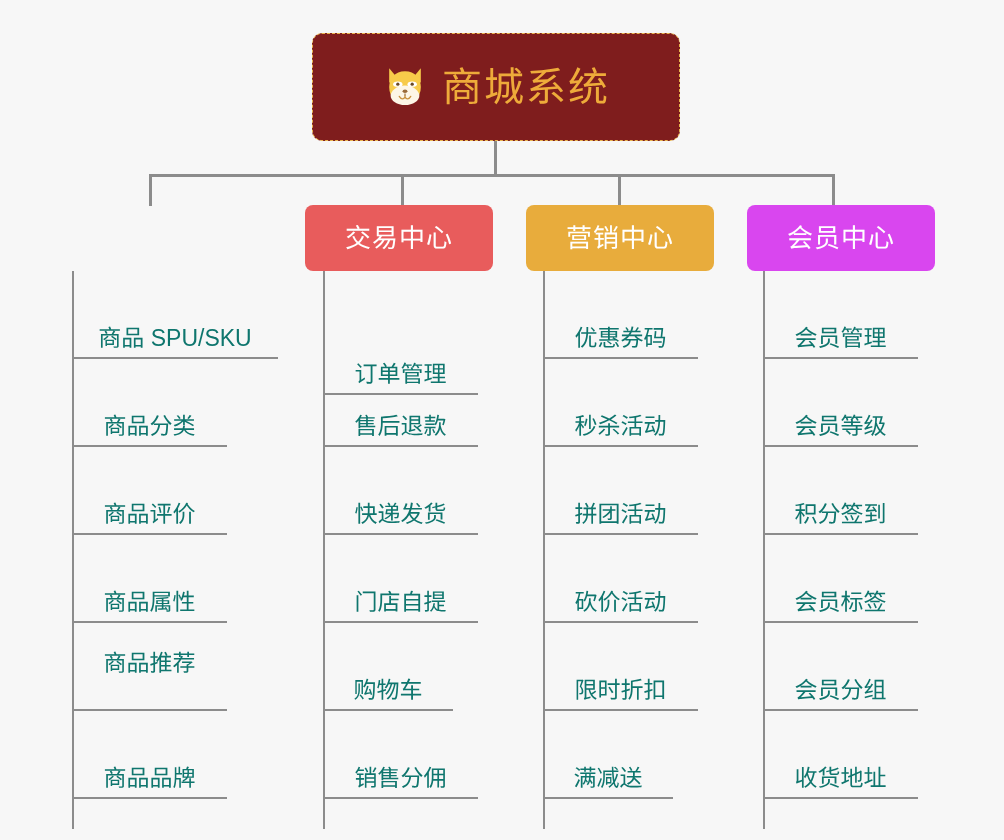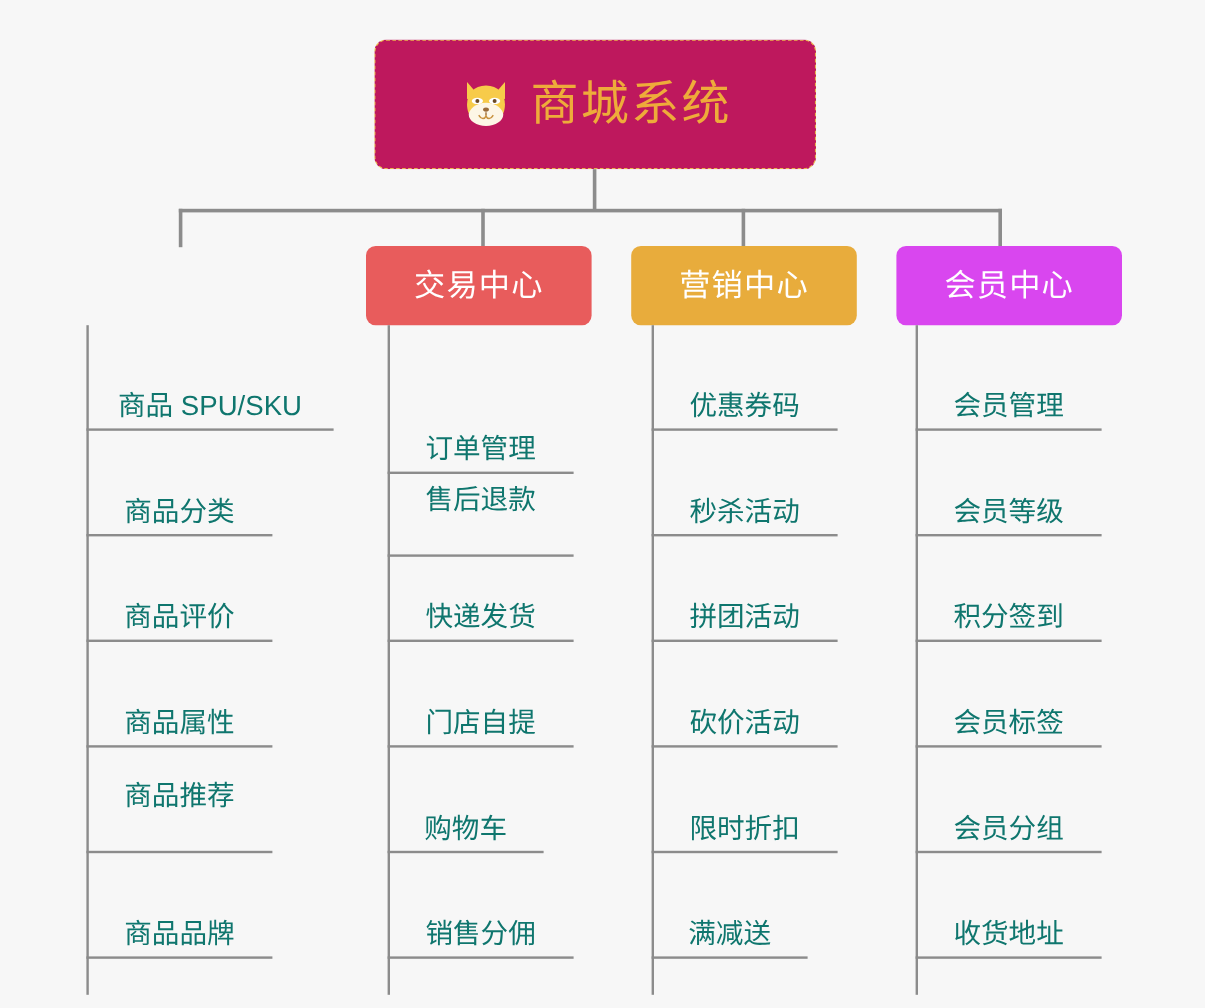--- a/index.html
+++ b/index.html
@@ -108,21 +108,21 @@
     line-height: 1.15;
     color: #0f766e;
     white-space: nowrap;
   }
 </style>
 </head>
 <body style="background: rgb(247, 247, 247);">
 
 <div id="mindmap">
 
-  <div class="root-node" style="background: #be185d; border-color: rgb(233, 180, 76);">
+  <div class="root-node" style="background: #7f1d1d; border-color: rgb(233, 180, 76);">
     <svg class="root-emoji" viewBox="0 0 64 64" aria-hidden="true">
       <path d="M10 6 L10 26 L22 20 Z" fill="#f7cb4a"></path>
       <path d="M54 6 L54 26 L42 20 Z" fill="#f7cb4a"></path>
       <path d="M32 10 C46 10 54 20 54 32 C54 46 44 56 32 56 C20 56 10 46 10 32 C10 20 18 10 32 10 Z" fill="#f7cb4a"></path>
       <path d="M32 30 C44 30 52 38 52 44 C52 51 43 57 32 57 C21 57 12 51 12 44 C12 38 20 30 32 30 Z" fill="#fdf6e6"></path>
       <ellipse cx="22" cy="28" rx="6.5" ry="3.6" fill="#ffffff"></ellipse>
       <ellipse cx="42" cy="28" rx="6.5" ry="3.6" fill="#ffffff"></ellipse>
       <ellipse cx="22" cy="28" rx="2.3" ry="2.3" fill="#6b4a26"></ellipse>
       <ellipse cx="42" cy="28" rx="2.3" ry="2.3" fill="#6b4a26"></ellipse>
       <ellipse cx="32" cy="38" rx="3.4" ry="2.5" fill="#9a6b3a"></ellipse>
@@ -164,21 +164,21 @@
   </div>
 
   <div class="cat-box" style="left: 305px; background: rgb(232, 92, 92);">
     <span class="cat-label">交易中心</span>
   </div>
   <div class="leaf-col" style="left:323px;">
     <div class="spine" style="height: 558px; background: rgb(140, 140, 140);"></div>
     <div class="leaf-item" style="top: 0px; width: 155px; border-bottom-color: rgb(140, 140, 140); margin-top: 36px;">
       <span class="leaf-label">订单管理</span>
     </div>
-    <div class="leaf-item" style="top: 105px; width: 155px; border-bottom-color: rgb(140, 140, 140); align-items: center;">
+    <div class="leaf-item" style="top: 88px; width: 155px; border-bottom-color: rgb(140, 140, 140);">
       <span class="leaf-label">售后退款</span>
     </div>
     <div class="leaf-item" style="top: 176px; width: 155px; border-bottom-color: rgb(140, 140, 140);">
       <span class="leaf-label">快递发货</span>
     </div>
     <div class="leaf-item" style="top: 264px; width: 155px; border-bottom-color: rgb(140, 140, 140);">
       <span class="leaf-label">门店自提</span>
     </div>
     <div class="leaf-item" style="top: 352px; width: 130px; border-bottom-color: rgb(140, 140, 140);">
       <span class="leaf-label">购物车</span>

